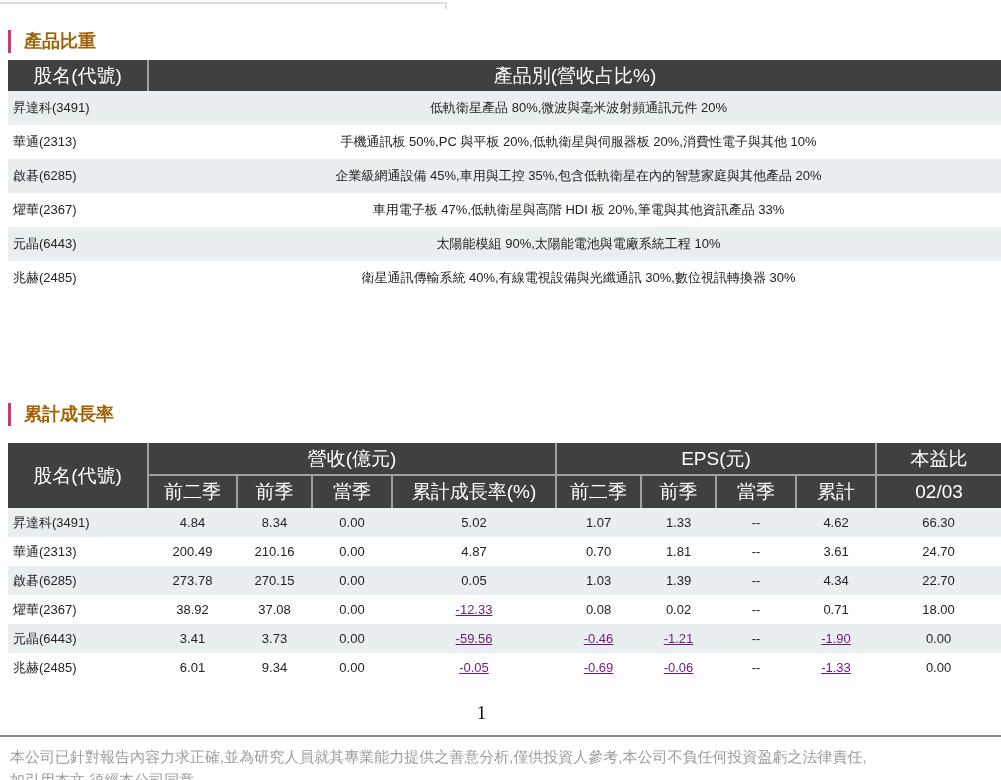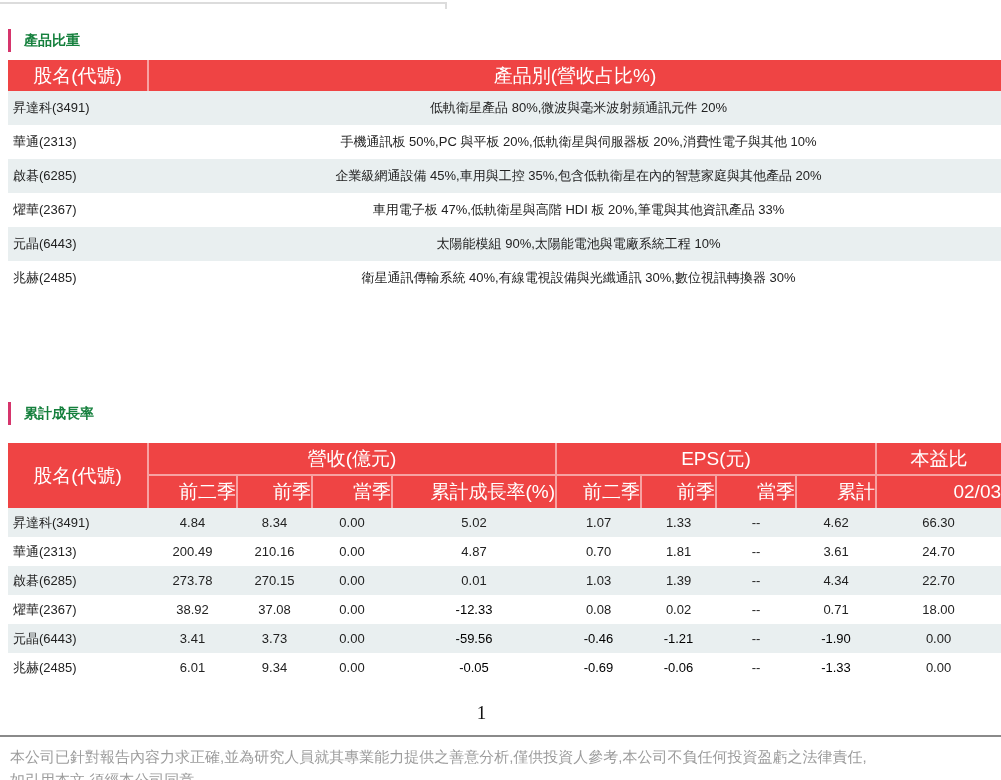--- a/index.html
+++ b/index.html
@@ -11,28 +11,28 @@
     overflow:hidden;
     color:#222;
   }
   .page { position:absolute; inset:0; }
 
   
   .top-rule { position:absolute; top:2px; left:0; width:447px; height:2px; background:#dcdcdc; }
   .top-rule .tick { position:absolute; right:0; top:0; width:2px; height:7px; background:#dcdcdc; }
 
   
-  .sec-title { position:absolute; display:flex; align-items:center; font-size:14px; font-weight:bold; color:#15803d; }
+  .sec-title { position:absolute; display:flex; align-items:center; font-size:18px; font-weight:bold; color:#a16207; }
   .accent-bar { width:3px; height:23px; background:#d6356c; margin-right:13px; flex:0 0 auto; }
   #product-title   { top:29px;  left:8px; }
   #financial-title { top:402px; left:8px; }
 
   
   table { border-collapse:collapse; table-layout:fixed; position:absolute; left:8px; width:993px; }
-  th { background:#ef4444; color:#ffffff; font-weight:normal; font-size:19px; text-align:center; }
+  th { background:#404040; color:#ffffff; font-weight:normal; font-size:19px; text-align:center; }
   tbody { font-size:13px; color:#222; }
   tbody tr:nth-child(odd) { background:#e9eff0; }
   .td-stock { text-align:left; padding-left:5px; }
   .td-desc  { text-align:center; padding-left:8px; }
   .bl { border-left:2px solid rgba(255,255,255,0.5); }
   .bt { border-top:2px solid rgba(255,255,255,0.5); }
 
   
   .ptable { top:60px; }
   .ptable th { height:31px; }
@@ -40,25 +40,25 @@
 
   
   .overseas { position:absolute; top:336px; left:8px; display:flex; align-items:center; height:28px; font-size:19.5px; color:#111; white-space:nowrap; }
   .overseas .accent-bar { height:20px; }
   .overseas .lbl { font-weight:bold; }
   .overseas .val { color:#222; font-weight:normal; }
 
   
   .ftable { top:443px; }
   .ftable thead tr:nth-child(1) th { height:32px; }
-  .ftable thead tr:nth-child(2) th { height:33px;text-align:right; }
+  .ftable thead tr:nth-child(2) th { height:33px; }
   .ftable tbody tr { height:29px; }
   .ftable tbody td { text-align:center; }
   .ftable tbody td.td-stock { text-align:left; }
-  .neg { color:#000000; }
+  .neg { color:#701a75;text-decoration:underline; }
 
   
   .pagenum { position:absolute; top:702px; left:0; width:963px; text-align:center; font-family:"Liberation Serif", serif; font-size:19px; color:#111; }
   .foot-rule { position:absolute; top:735px; left:0; width:1001px; height:2px; background:#8a8a8a; }
   .disclaimer { position:absolute; top:745px; left:10px; width:988px; font-size:15px; line-height:23px; color:#9c9c9c; }
 </style>
 </head>
 <body>
 
 <div class="page">
@@ -172,21 +172,21 @@
         <td>1.81</td>
         <td>--</td>
         <td>3.61</td>
         <td>24.70</td>
       </tr>
       <tr>
         <td class="td-stock">啟碁(6285)</td>
         <td>273.78</td>
         <td>270.15</td>
         <td>0.00</td>
-        <td>0.01</td>
+        <td>0.05</td>
         <td>1.03</td>
         <td>1.39</td>
         <td>--</td>
         <td>4.34</td>
         <td>22.70</td>
       </tr>
       <tr>
         <td class="td-stock">燿華(2367)</td>
         <td>38.92</td>
         <td>37.08</td>

